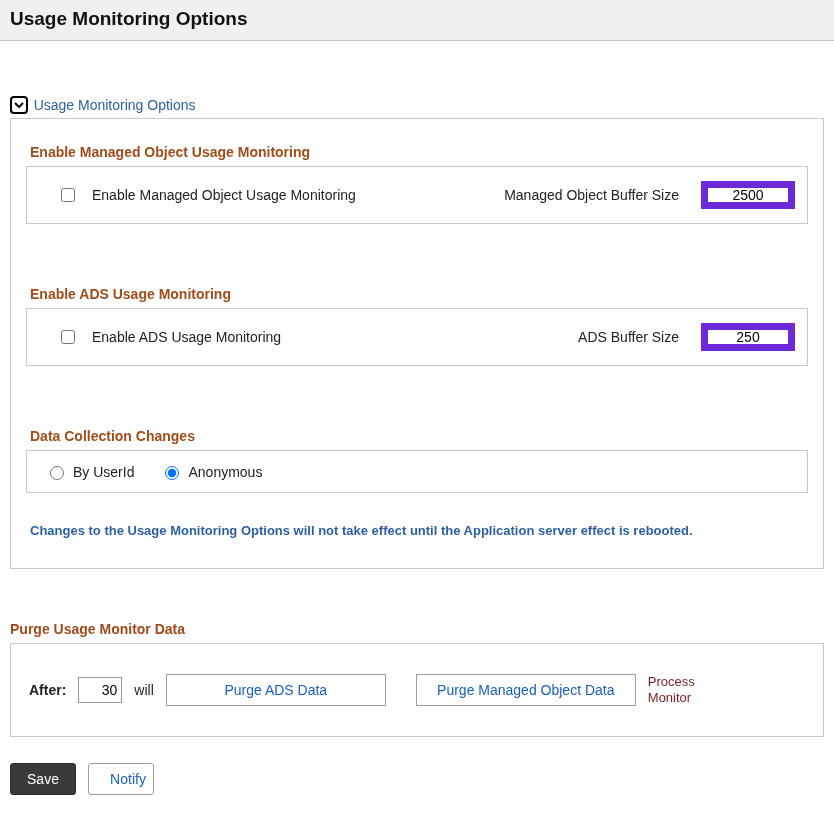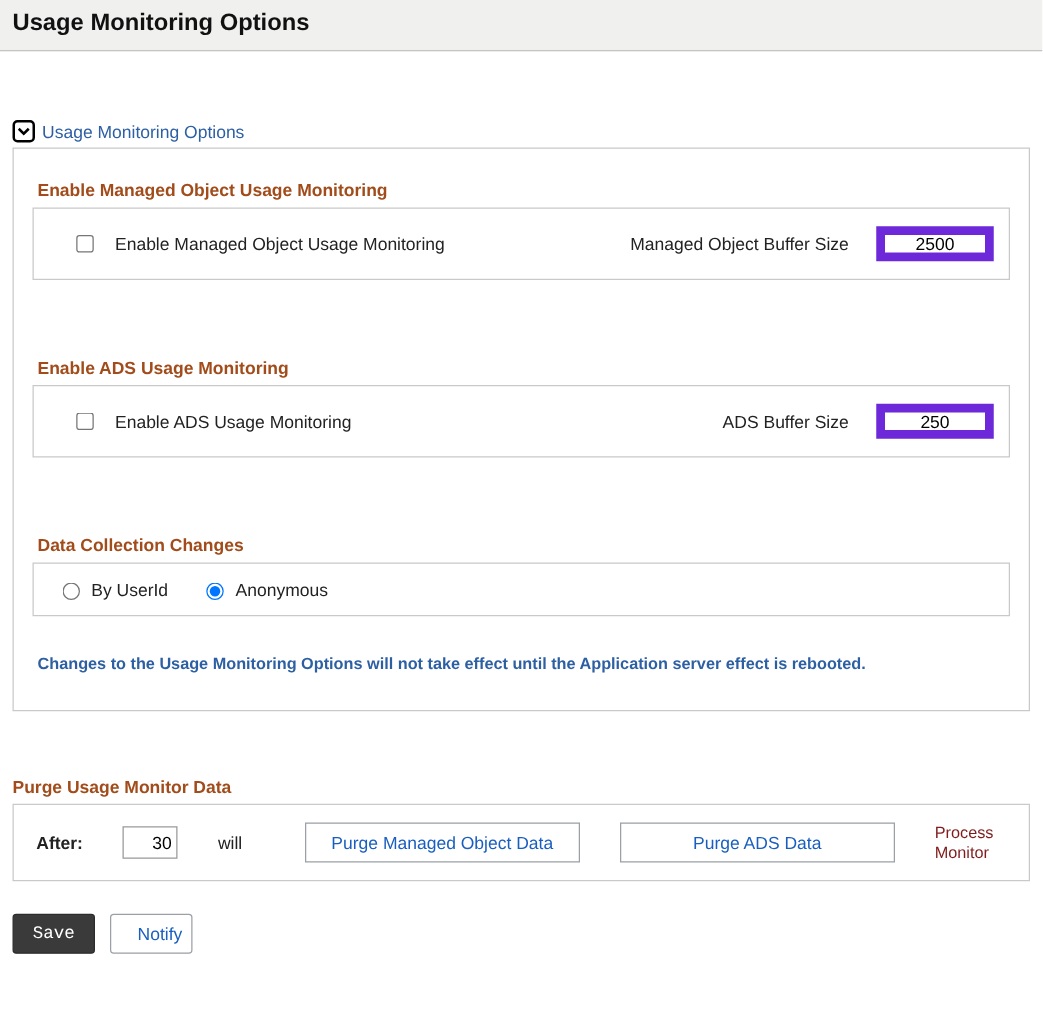--- a/index.html
+++ b/index.html
@@ -102,24 +102,24 @@
     margin-left: 6px;
   }
   .warn-text {
     color: #2d5fa3;
     font-weight: bold;
     font-size: 13px;
     margin: 30px 0 0 4px;
   }
   .purge-box {
     border: 1px solid #c9c9c9;
-    padding: 14px 12px;
-    display: flex;
-    align-items: center;
-    gap: 32px;
+    padding: 30px 12px;
+    display: flex;
+    align-items: center;
+    gap: 12px;
   }
   .after-lbl {
     font-weight: bold;
     font-size: 14px;
     margin-left: 6px;
   }
   input.days {
     width: 44px;
     height: 26px;
     border: 1px solid #999;
@@ -151,21 +151,20 @@
   }
   .btn-save {
     background: #3a3a3a;
     color: #fff;
     border: 1px solid #2c2c2c;
     border-radius: 3px;
     height: 32px;
     width: 66px;
     font-size: 14px;
     cursor: pointer;
-    font-family: Liberation Mono, monospace;
   }
   .btn-notify {
     background: #fff;
     color: #1a5fbf;
     border: 1px solid #9aa0a6;
     border-radius: 3px;
     height: 32px;
     width: 66px;
     font-size: 14px;
     cursor: pointer;
@@ -237,22 +236,22 @@
     <div class="warn-text">Changes to the Usage Monitoring Options will not take effect until the Application server effect is rebooted.</div>
   </div>
 
   <div class="spacer-med"></div>
 
   <div class="group-title" style="margin-left:0">Purge Usage Monitor Data</div>
   <div class="purge-box">
     <span class="after-lbl">After:</span>
     <input type="text" class="days" value="30" style="">
     <span class="days-lbl">will</span>
+    <button class="btn-link">Purge ADS Data</button>
     <button class="btn-link" style="margin-left:18px">Purge Managed Object Data</button>
-    <button class="btn-link">Purge ADS Data</button>
     <span class="proc-mon">Process Monitor</span>
   </div>
 
   <div class="footer-btns">
     <button class="btn-save">Save</button>
     <button class="btn-notify">Notify</button>
   </div>
 
 </div>
 

